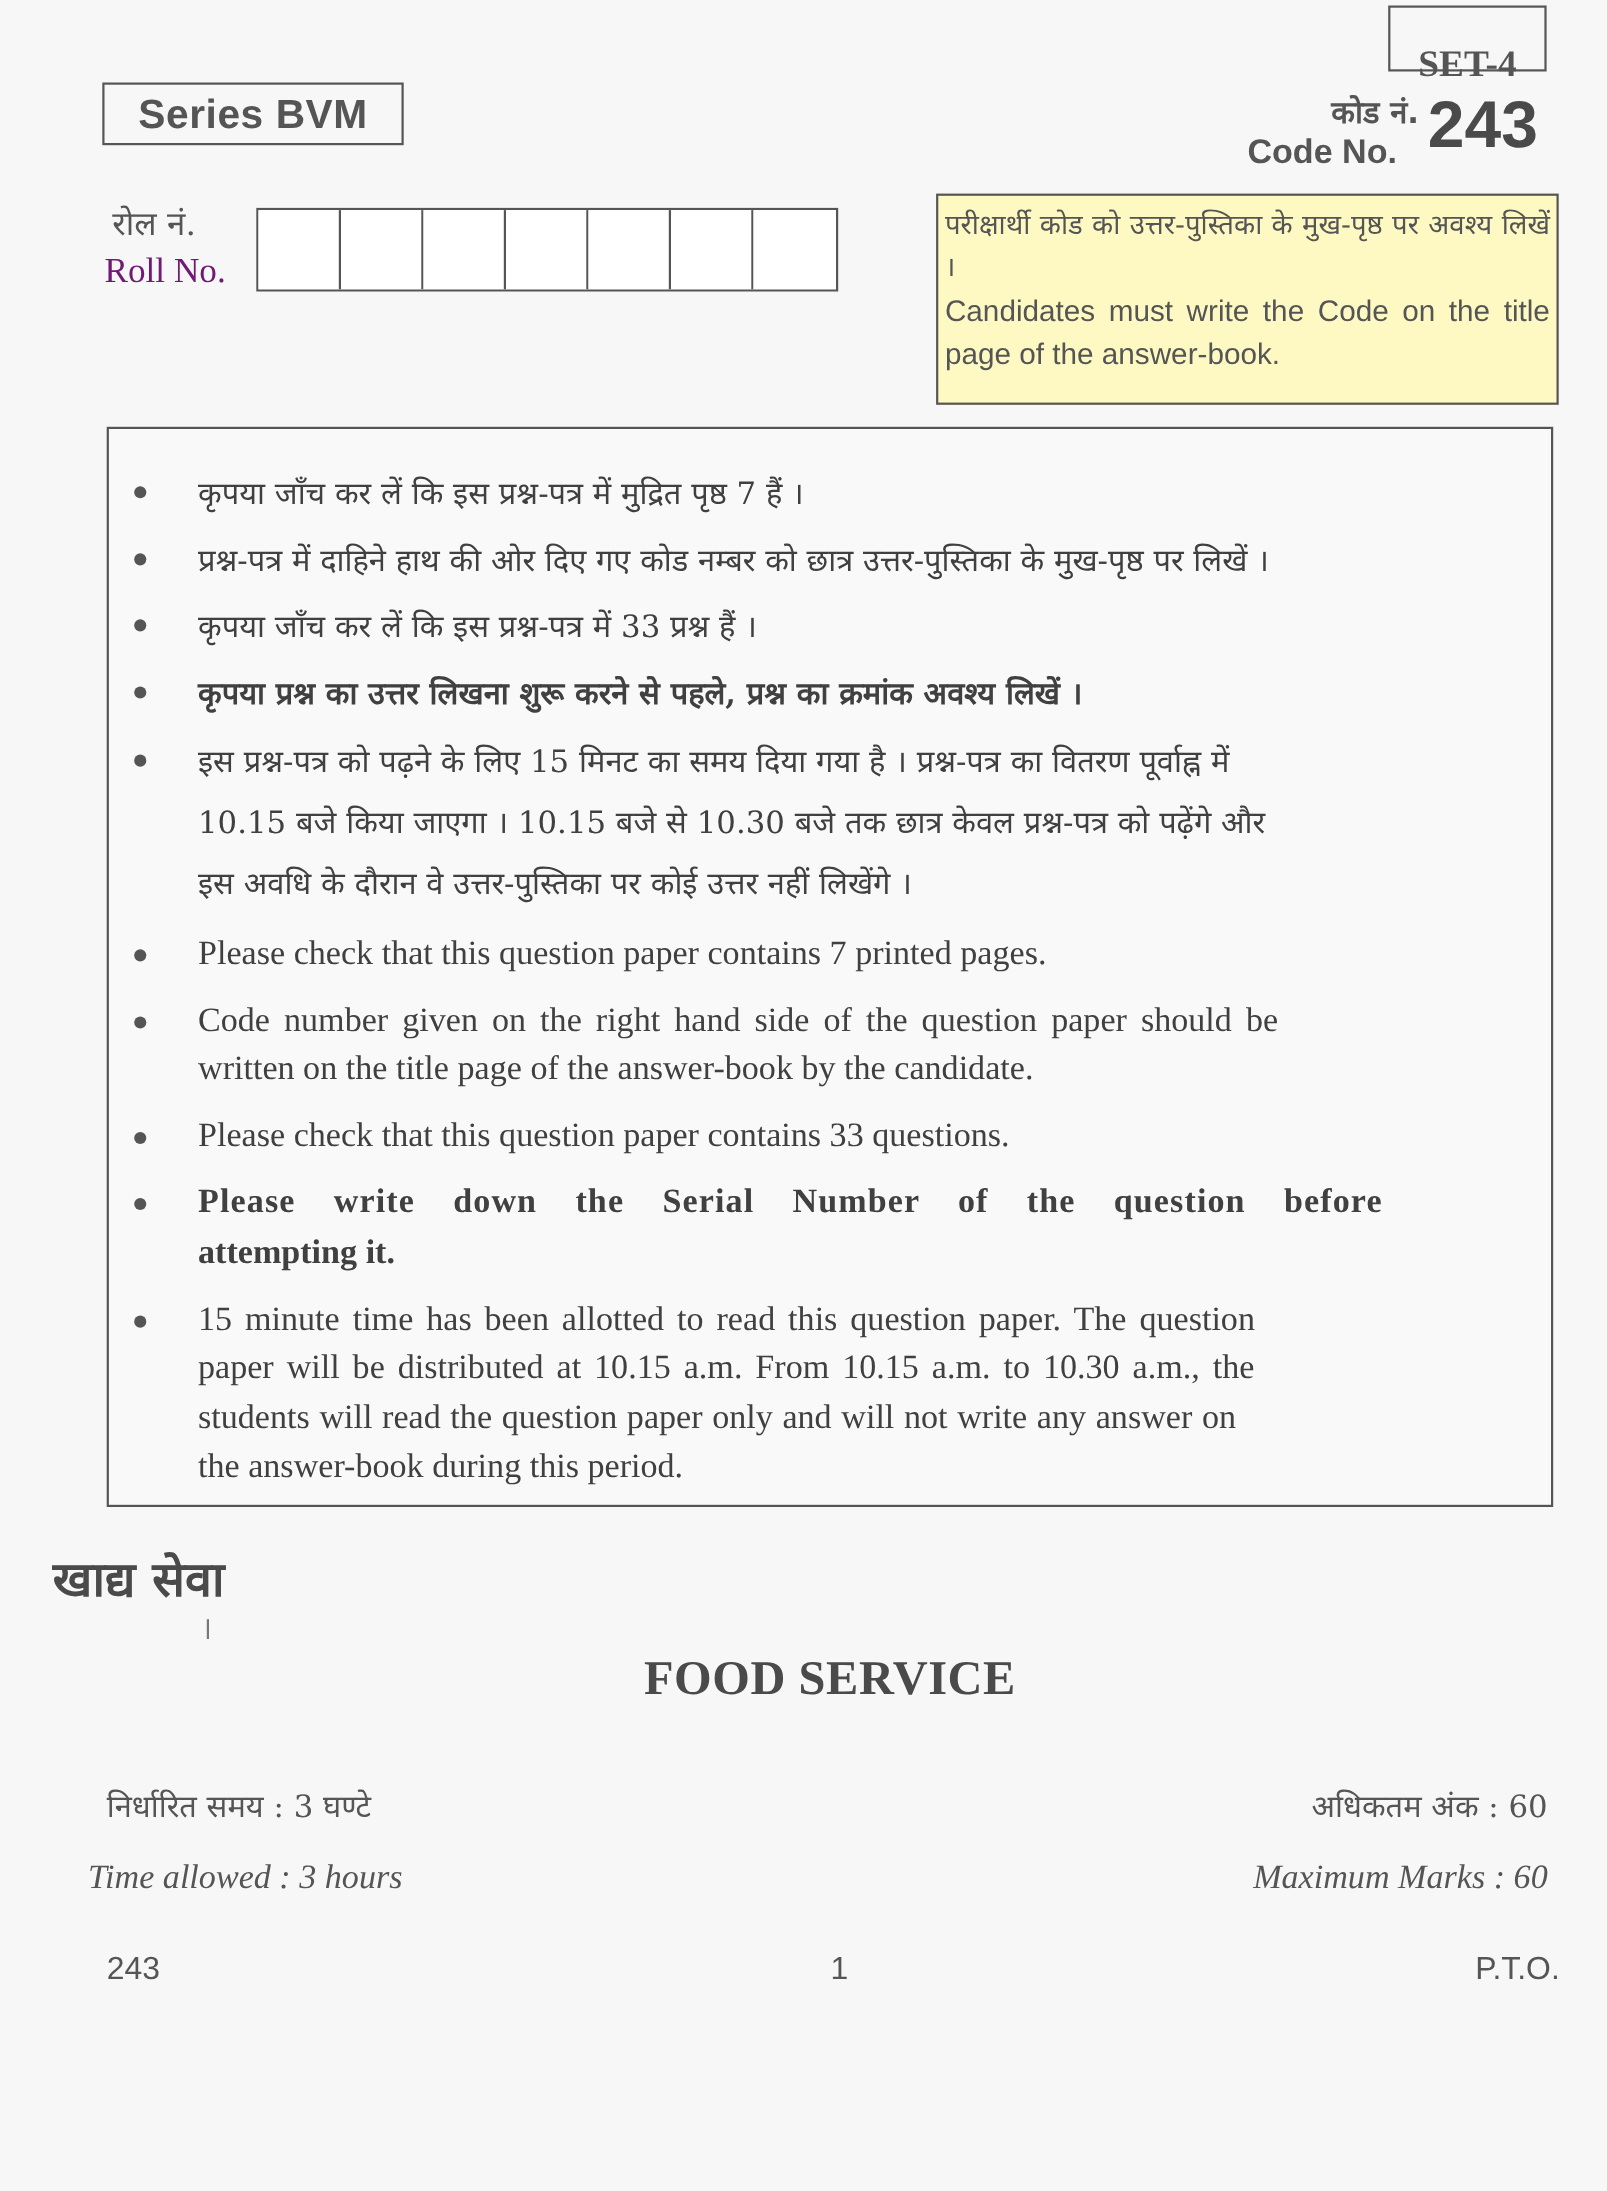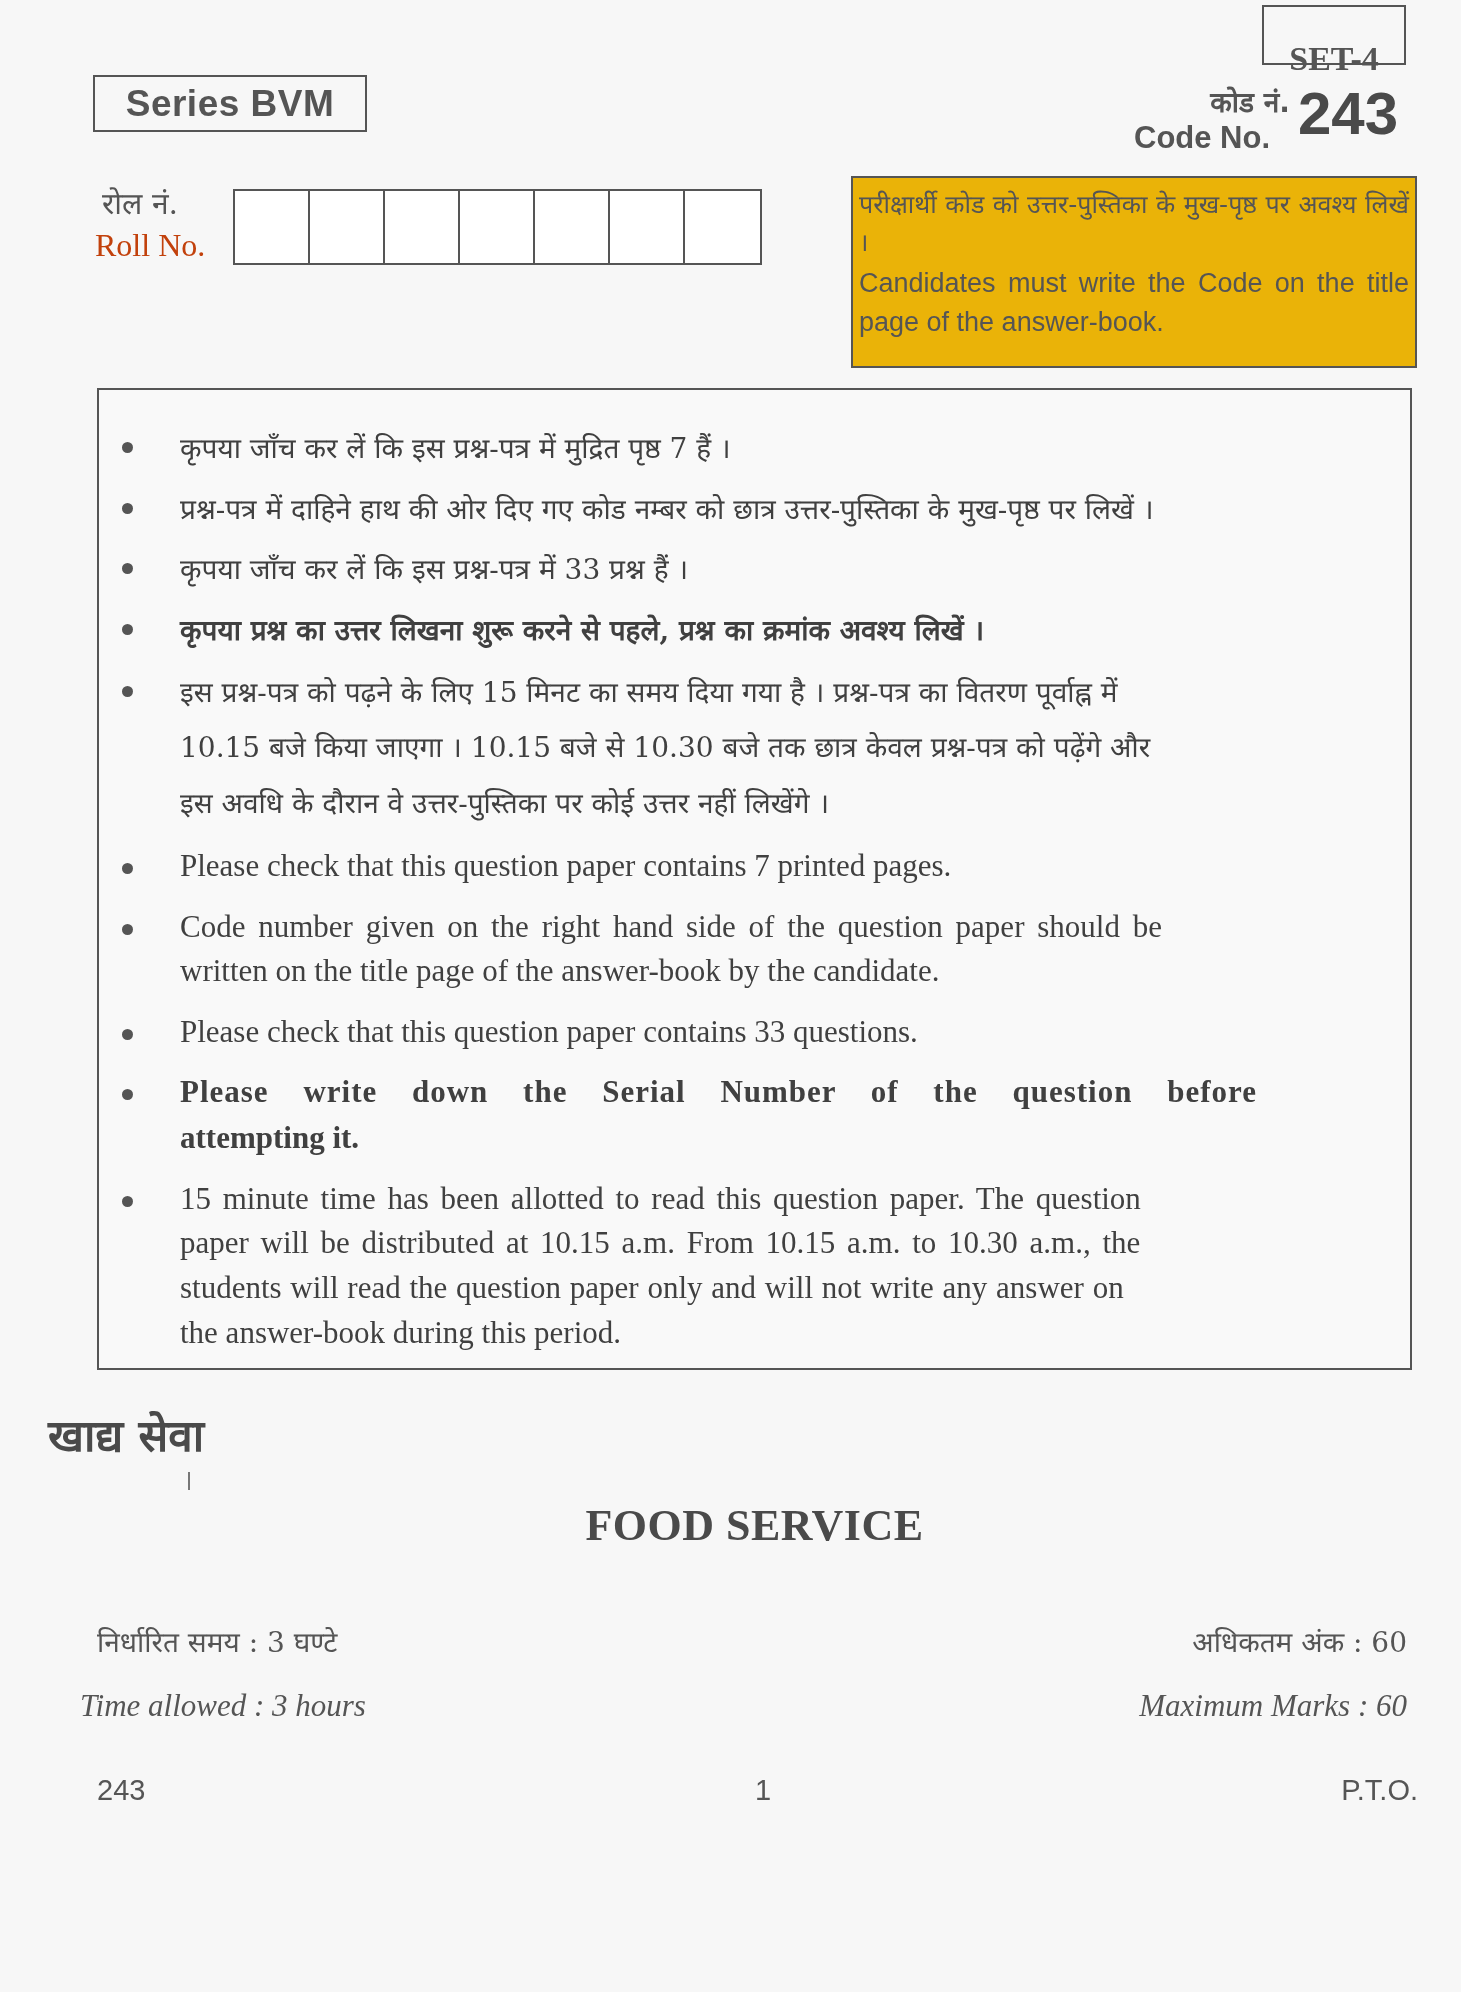--- a/index.html
+++ b/index.html
@@ -15,26 +15,26 @@
   #series-box span { font-family: "Liberation Sans", sans-serif; font-weight: bold; font-size: 37px; color: #555; letter-spacing: 0.5px; }
 
   #set-box { left: 1262px; top: 5px; width: 144px; height: 60px; display: flex; align-items: center; justify-content: center; }
   #set-box span { font-family: "Liberation Serif", serif; font-weight: bold; font-size: 34px; color: #555; margin-top: 48px; }
 
   #code-hindi { right: 171px; top: 82px; font-size: 28px; font-weight: bold; color: #555; font-family: "DejaVu Sans", sans-serif; }
   #code-en { left: 1134px; top: 120px; font-size: 31px; font-weight: bold; color: #555; font-family: "Liberation Sans", sans-serif; }
   #code-num { left: 1298px; top: 84px; font-size: 60px; font-weight: bold; color: #4a4a4a; font-family: "Liberation Sans", sans-serif; line-height: 60px; }
 
   #roll-hindi { left: 102px; top: 182px; font-size: 30px; color: #555; font-family: "DejaVu Serif", serif; }
-  #roll-en { left: 95px; top: 227px; font-size: 32px; color: #c2410c; font-family: "Liberation Serif", serif; }
+  #roll-en { left: 95px; top: 227px; font-size: 32px; color: #701a75; font-family: "Liberation Serif", serif; }
   #roll-grid { left: 233px; top: 189px; height: 76px; display: flex; border: 2px solid #555; box-sizing: border-box; }
   #roll-grid .cell { width: 75px; height: 72px; border-right: 2px solid #555; box-sizing: border-box; background: #fff; }
   #roll-grid .cell:last-child { border-right: none; }
 
-  #cand-box { left: 851px; top: 176px; width: 566px; height: 192px; padding: 8px 6px 0 6px; background: #eab308; }
+  #cand-box { left: 851px; top: 176px; width: 566px; height: 192px; padding: 8px 6px 0 6px; background: #fef9c3; }
   #cand-box .hi { font-family: "DejaVu Sans", sans-serif; font-size: 25px; line-height: 38px; color: #555; text-align: justify; text-align-last: left; }
   #cand-box .en { font-family: "Liberation Sans", sans-serif; font-size: 27px; line-height: 39px; color: #555; text-align: justify; margin-top: 2px; }
 
   #instr-box { left: 97px; top: 388px; width: 1315px; height: 982px; background: #f9f9f9; }
   .bullet { position: absolute; left: 23px; width: 11px; height: 11px; border-radius: 50%; background: #555; }
   .line { position: absolute; left: 81px; width: 1214px; white-space: nowrap; color: #404040; }
   .hi-line { font-family: "DejaVu Serif", serif; font-size: 28px; }
   .en-line { font-family: "Liberation Serif", serif; font-size: 31px; }
   .b { font-weight: bold; }
 

